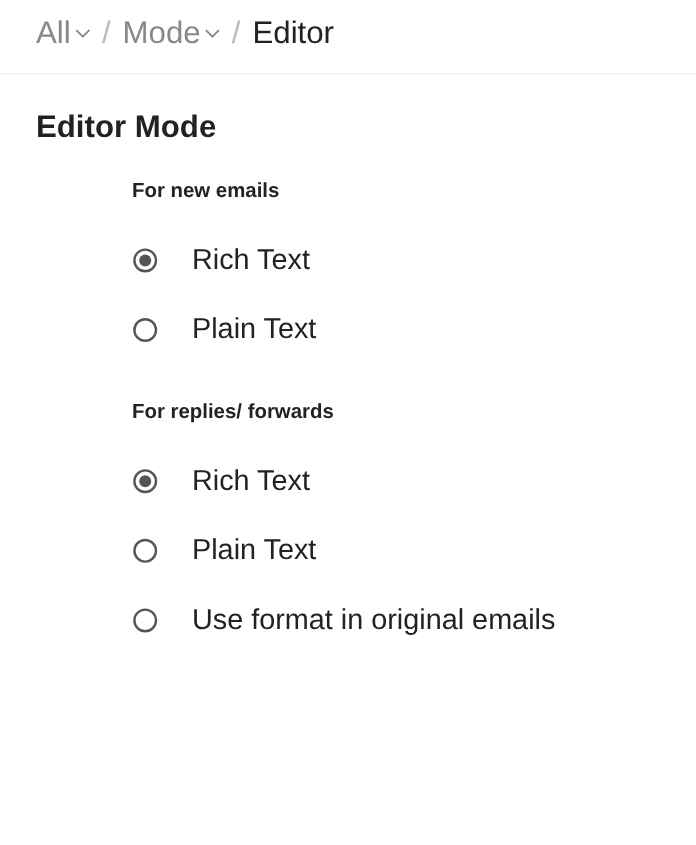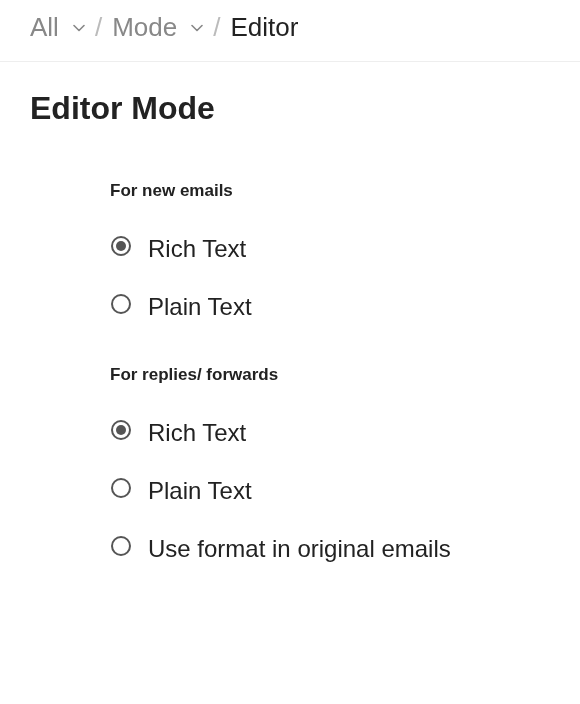--- a/index.html
+++ b/index.html
@@ -18,21 +18,21 @@
       display: flex;
       align-items: center;
       gap: 8px;
       padding: 12px 30px 18px 30px;
       border-bottom: 1px solid #eee;
       font-size: 26px;
     }
     .crumb {
       display: flex;
       align-items: center;
-      gap: 14px;
+      gap: 4px;
       color: #888;
       cursor: pointer;
     }
     .crumb-current {
       color: #222;
       font-weight: 500;
     }
     .chevron-down {
       display: inline-block;
     }
@@ -41,36 +41,37 @@
     }
     .slash {
       color: #bbb;
       font-size: 26px;
       padding: 0 2px;
     }
     .main {
       padding: 28px 30px;
     }
     .section-title {
-      font-size: 32px;
+      font-size: 26px;
       font-weight: 700;
-      margin-bottom: 54px;
+      margin-bottom: 28px;
     }
     .group {
       padding-left: 80px;
       margin-bottom: 44px;
     }
     .group-title {
       font-size: 17px;
       font-weight: 700;
       margin-bottom: 34px;
     }
     .radio-row {
       display: flex;
-      gap: 16px;
+      align-items: center;
+      gap: 28px;
       margin-bottom: 30px;
       cursor: pointer;
     }
     .radio-row:last-child {
       margin-bottom: 0;
     }
     .radio {
       width: 22px;
       height: 22px;
       flex-shrink: 0;

